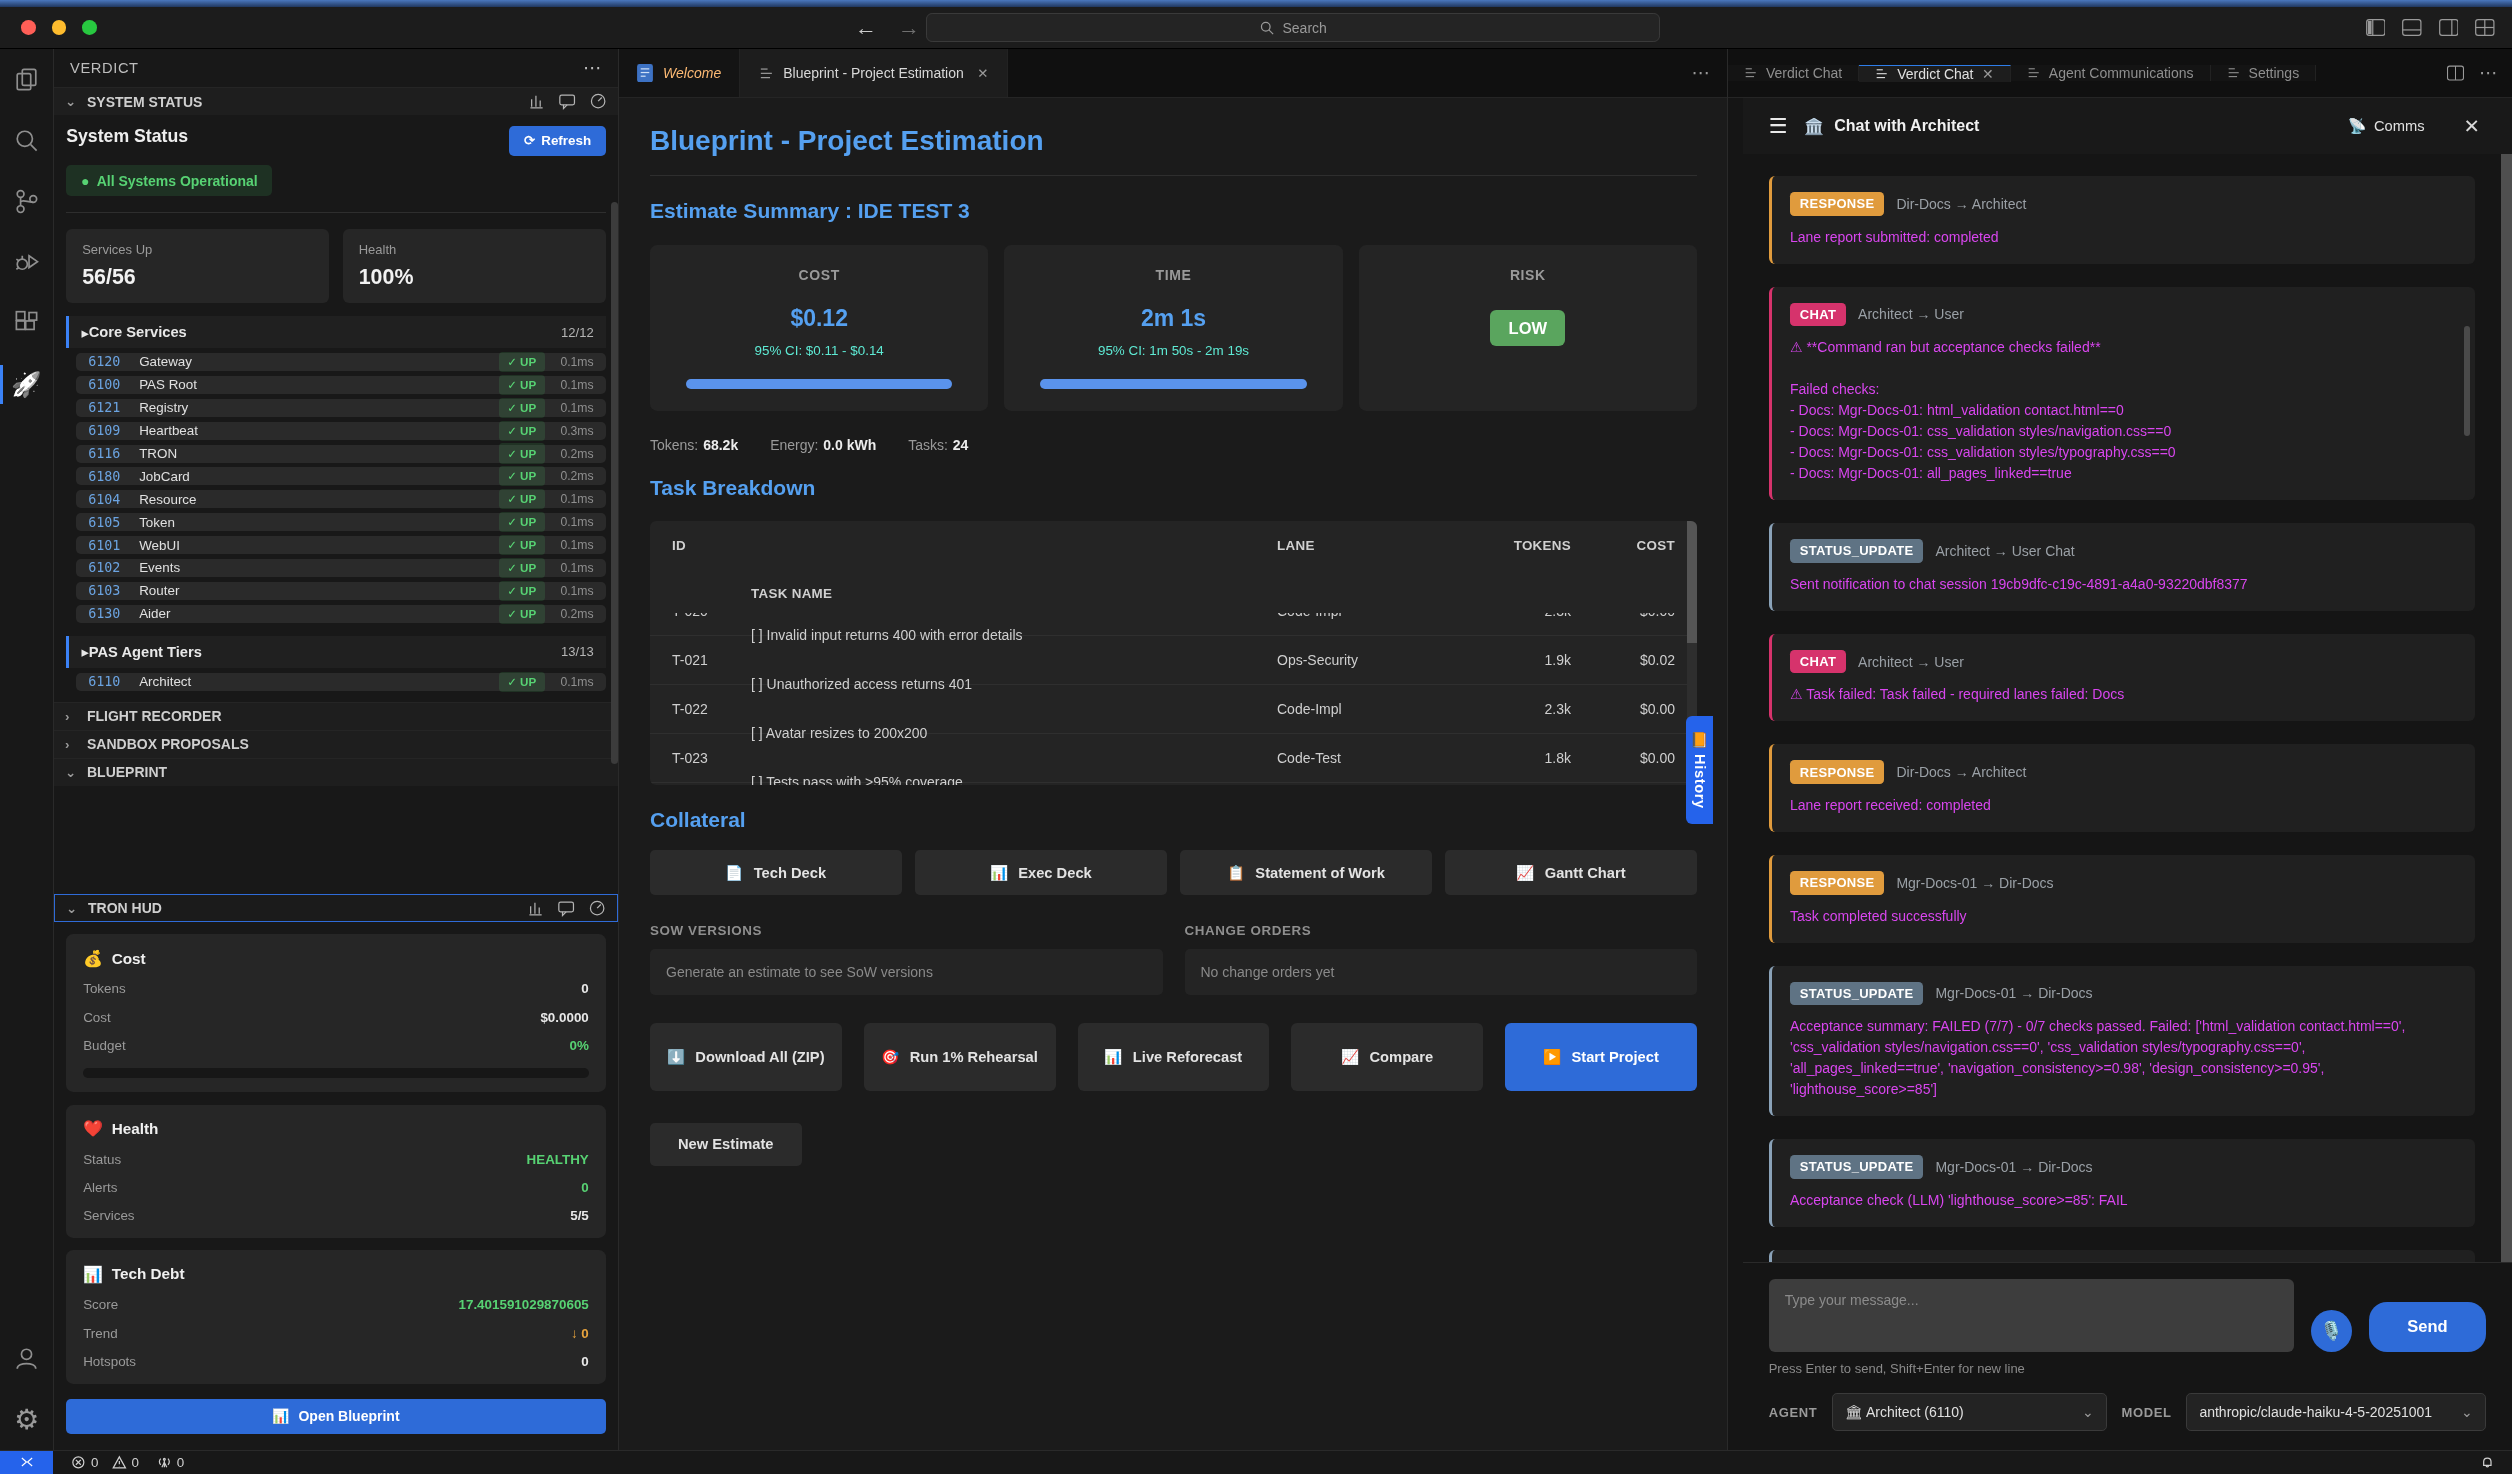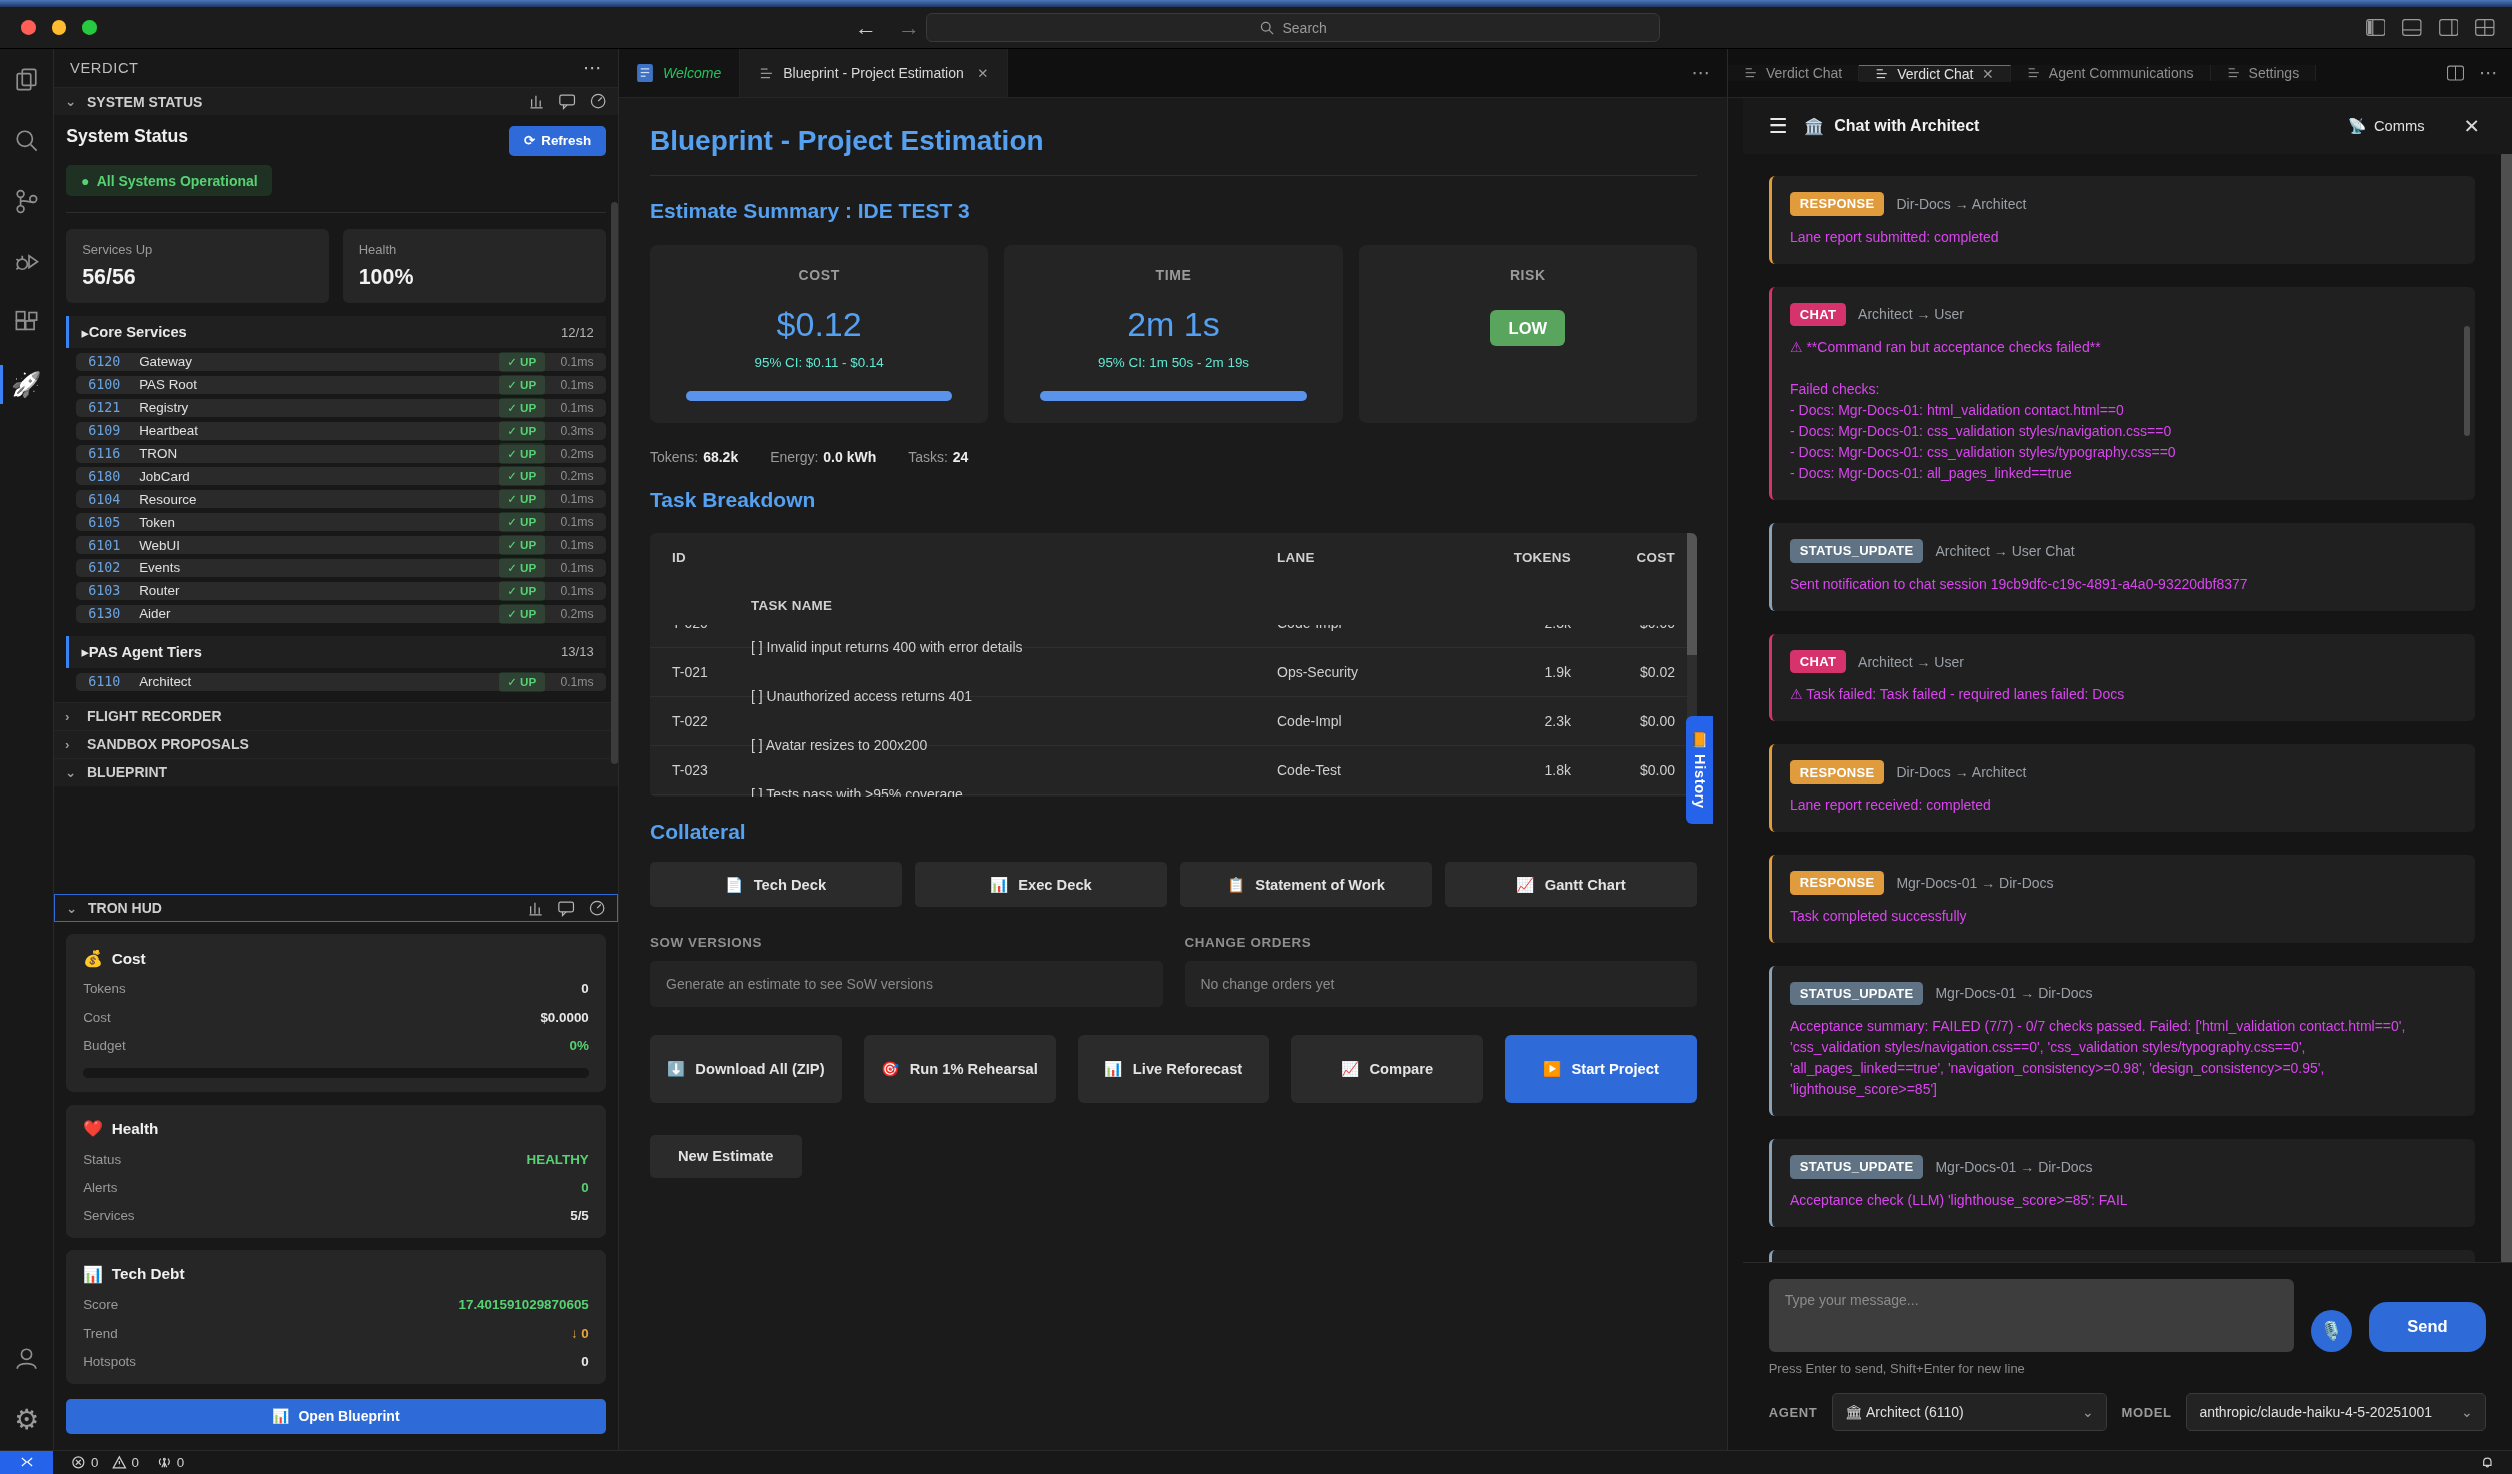--- a/index.html
+++ b/index.html
@@ -72,33 +72,33 @@
   .kv .v { margin-left:auto; font-weight:bold; color:#e8e8e8; }
   .v.green { color:#57d273; } .v.orange { color:#e8a33d; }
   .tron-track { height:9.8px; background:#171717; border-radius:4.9px; margin-top:14.7px; }
   .open-bp { margin:14.7px 12.2px 16px; height:35px; background:#2e6bd8; border-radius:4.9px;
     display:flex; align-items:center; justify-content:center; gap:8.6px; color:#fff; font-weight:bold; font-size:14px; }
   .side-scroll { position:absolute; left:611px; top:202px; width:7.3px; height:562px; background:#3c3c3c; border-radius:3.7px; }
 
   
   .editor { position:absolute; top:49px; left:619px; width:1109px; bottom:24.5px; background:#1b1b1b; overflow:hidden; }
   .tabbar { height:49px; background:#101010; display:flex; align-items:stretch; border-bottom:0.6px solid #252525; }
-  .tab { display:flex; align-items:center; gap:9.8px; padding:0 18.3px; font-size:14px; color:#22c55e;
+  .tab { display:flex; align-items:center; gap:9.8px; padding:0 18.3px; font-size:14px; color:#fdba74;
     border-right:0.6px solid #222; background:#141414; }
   .tab.active { background:#1d1d1d; color:#d8d8d8; }
   .tab .close { color:#9a9a9a; font-size:13.4px; margin-left:3.7px; }
   .tab-overflow { margin-left:auto; align-self:center; padding:0 18.3px; color:#9a9a9a; font-size:18.3px; }
   .ed-content { padding:27px 31px 0; position:relative; }
   .ed-title { color:#55a0f0; font-size:28px; font-weight:bold; }
   .ed-divider { border-top:0.6px solid #2e2e2e; margin-top:18.3px; }
   .h2 { color:#55a0f0; font-size:21px; font-weight:bold; margin-top:23px; }
   .cards { display:flex; gap:16px; margin-top:22px; }
   .ecard { flex:1; background:#242424; border-radius:7.3px; padding:22px 24.5px; text-align:center; }
   .ecard-label { color:#9a9a9a; font-weight:bold; font-size:14px; letter-spacing:0.6px; }
-  .ecard-value { color:#55a0f0; font-size:34px; font-weight:normal; margin-top:22px; }
+  .ecard-value { color:#55a0f0; font-size:23px; font-weight:bold; margin-top:22px; }
   .ecard-ci { color:#5eead4; font-size:13.4px; margin-top:11px;text-align:center; }
   .ecard-bar { height:9.8px; border-radius:4.9px; background:#5a93ec; margin:21px auto 0; width:92%; }
   .risk-badge { display:inline-block; background:#5aa55e; color:#fff; font-weight:bold; font-size:16.5px;
     border-radius:6.1px; padding:8.6px 18.3px; margin-top:27px; }
   .meta { display:flex; gap:32px; margin-top:26px; font-size:14px; color:#9a9a9a; }
   .meta b { color:#ededed; margin-left:4.9px; }
   .ttable { margin-top:21px; background:#242424; border-radius:6.1px; position:relative; height:264px; overflow:hidden; }
   .thead { display:flex; padding:17px 22px 12.2px; font-size:13.4px; font-weight:bold; color:#d0d0d0; letter-spacing:0.3px; }
   .trow { display:flex; align-items:center; padding:0 22px; height:49px; border-top:0.6px solid #2f2f2f;
     font-size:14px; color:#cfcfcf; }

